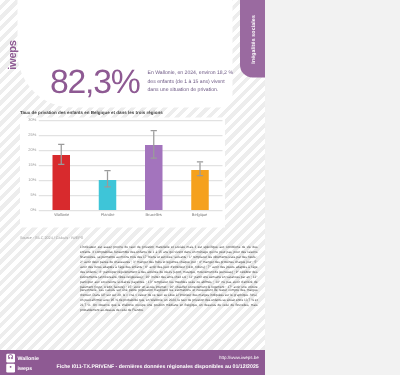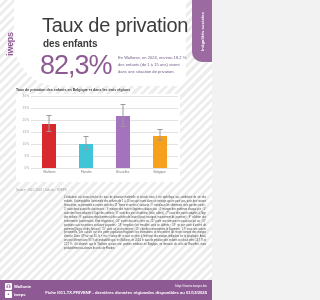--- a/index.html
+++ b/index.html
@@ -199,22 +199,20 @@
   <div class="hero"></div>
 
   <div class="logo-side">
     <span>iweps</span>
   </div>
 
   <div class="side-tab">
     <span>Inégalités sociales</span>
   </div>
 
-  <div class="title">Taux de privation</div>
-  <div class="subtitle">des enfants</div>
   <div class="bignum">82,3%</div>
   <div class="lead">En Wallonie, en 2024, environ 18,2 % des enfants (de 1 à 15 ans) vivent dans une situation de privation.</div>
 
   <div class="chart-title">Taux de privation des enfants en Belgique et dans les trois régions</div>
   <div class="chart-card"></div>
 
   <div class="plot">
     <div id="grid-layer">
         <div class="gridline" style="top: 0px;"></div>
         <div class="axis-lbl" style="top: 0px;">30%</div>

